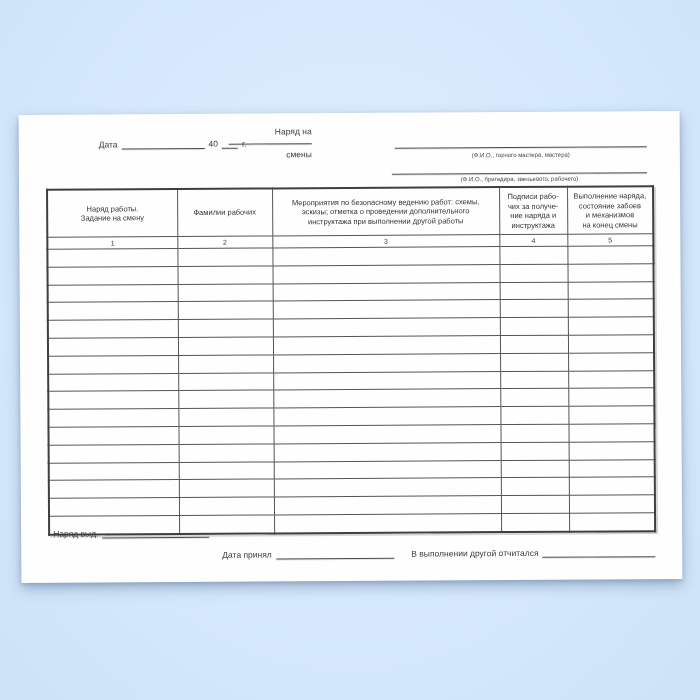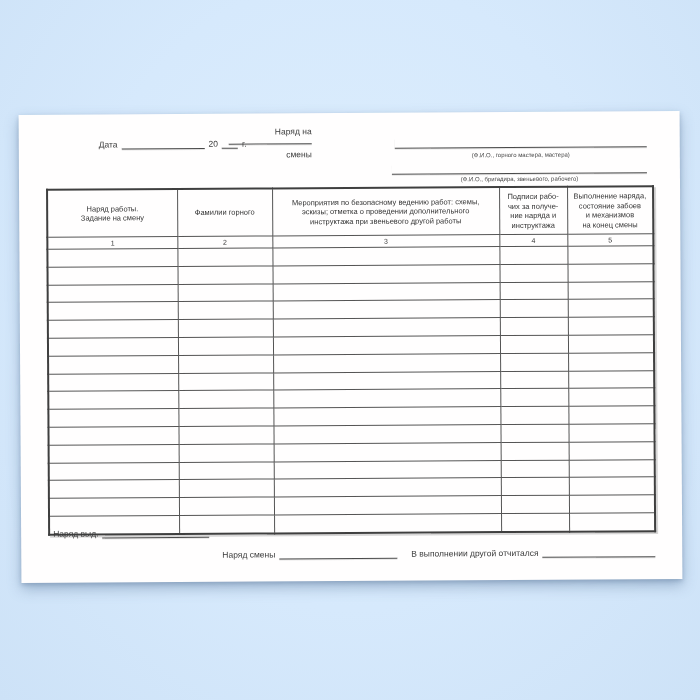--- a/index.html
+++ b/index.html
@@ -104,21 +104,21 @@
   .col-5 { width: 86px; }
 </style>
 </head>
 <body>
 
 <div class="paper">
 
   <div class="group abs" style="left:32px; top:25px;margin-left:48px;">
     <span>Дата</span>
     <span class="ul w83"></span>
-    <span>20</span>
+    <span>40</span>
     <span class="ul w16"></span>
     <span>г.</span>
   </div>
 
   <div class="group abs" style="left:210px; top:13px;flex-direction:column;">
     <span>Наряд на</span>
     <span class="ul w83"></span>
     <span>смены</span>
   </div>
 
@@ -133,24 +133,24 @@
       <col class="col-1">
         <col class="col-2">
         <col class="col-3">
         <col class="col-4">
         <col class="col-5">
     </colgroup>
     <thead>
       <tr>
         <th>Наряд работы.
 Задание на смену</th>
-        <th>Фамилии горного</th>
+        <th>Фамилии рабочих</th>
         <th>Мероприятия по безопасному ведению работ: схемы,
 эскизы; отметка о проведении дополнительного
-инструктажа при звеньевого другой работы</th>
+инструктажа при выполнении другой работы</th>
         <th>Подписи рабо-
 чих за получе-
 ние наряда и
 инструктажа</th>
         <th>Выполнение наряда,
 состояние забоев
 и механизмов
 на конец смены</th>
       </tr>
       <tr>
@@ -275,21 +275,21 @@
           <td></td>
         </tr>
       </tbody>
   </table>
 
   <div class="group abs" style="left:32px; top:414px;text-align:center;">
     <span>Наряд выд.</span>
     <span class="ul w107"></span>
   </div>
   <div class="group abs" style="left:201px; top:436px;">
-    <span>Наряд смены</span>
+    <span>Дата принял</span>
     <span class="ul w118"></span>
   </div>
   <div class="group abs" style="left:390px; top:436px;">
     <span>В выполнении другой отчитался</span>
     <span class="ul w113"></span>
   </div>
 
 </div>
 
 </body></html>

